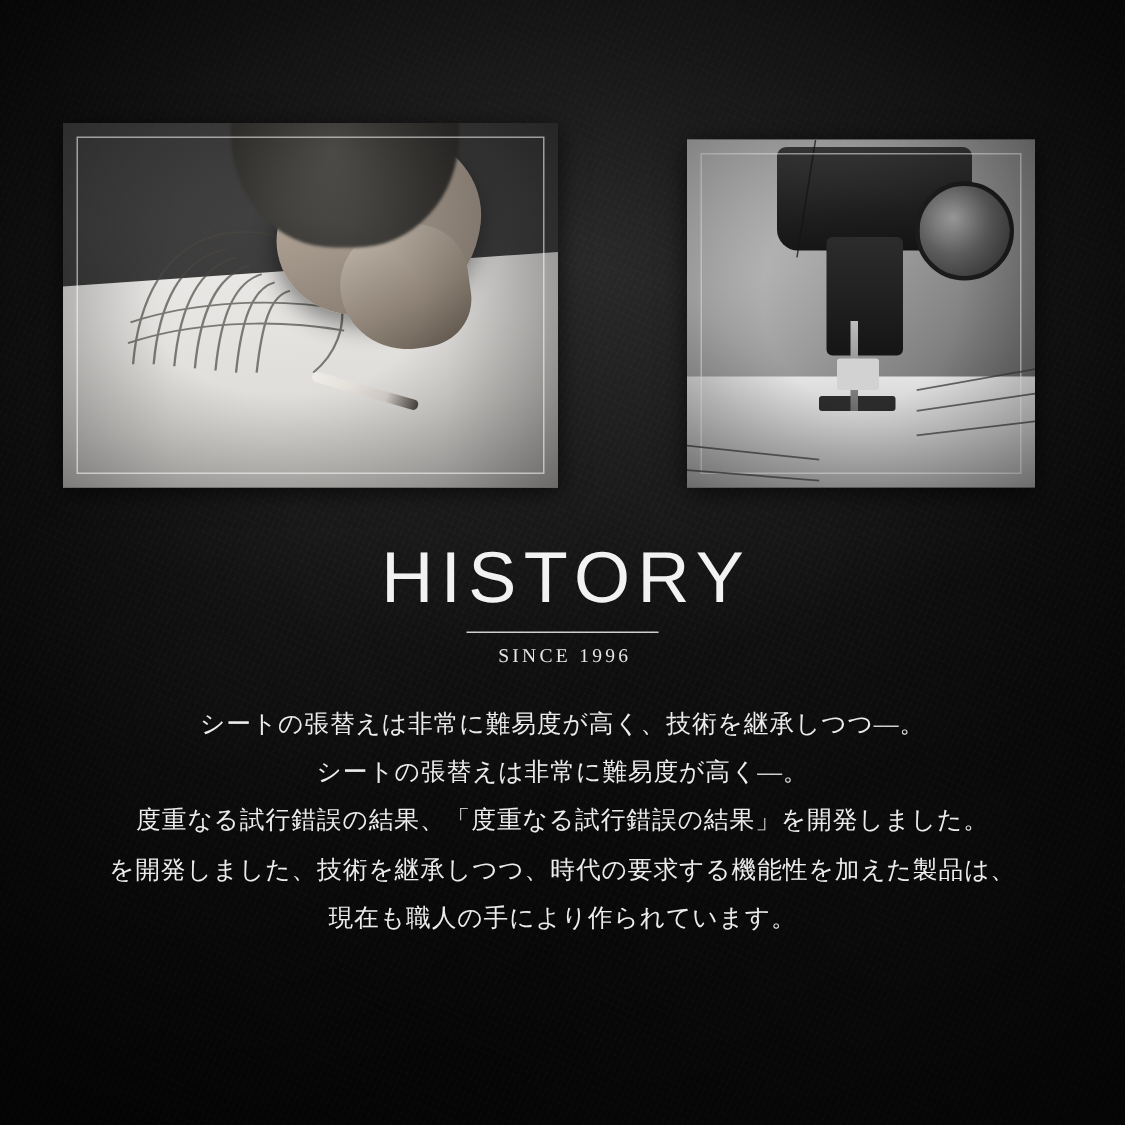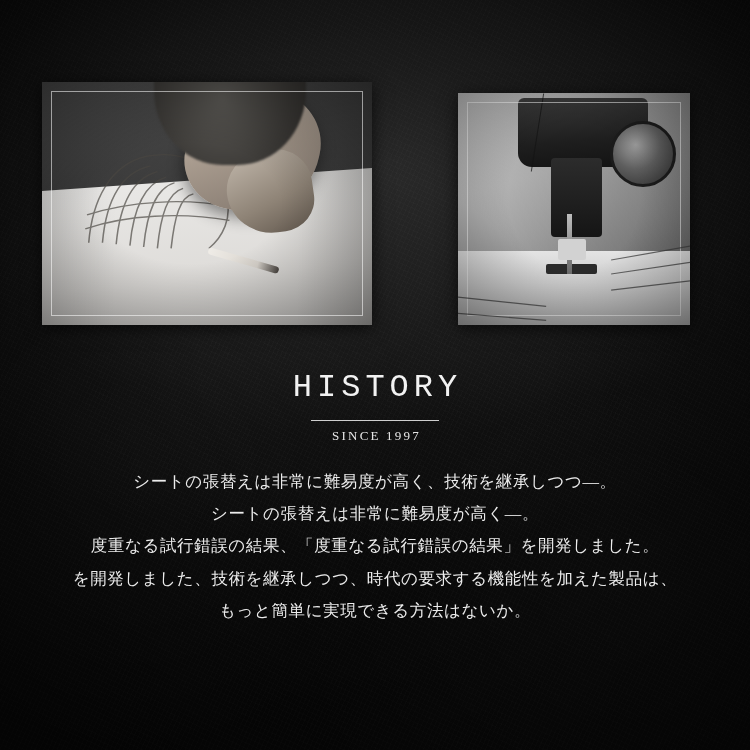--- a/index.html
+++ b/index.html
@@ -255,26 +255,26 @@
   
   .content {
     position: absolute;
     top: 356px;
     left: 0;
     width: 750px;
     text-align: center;
     z-index: 5;
   }
   .history-title {
-    font-family: Liberation Mono, monospace;
-    font-size: 32px;
+    font-family: Liberation Sans, sans-serif;
+    font-size: 48px;
     letter-spacing: 5px;
     color: #f2f2f2;
     line-height: 1;
-    margin: 16px;
+    margin: 6px;
     font-weight: 400;
     padding-left: 5px;
   }
   .rule {
     width: 128px;
     height: 1px;
     background: #cfcfcf;
     margin: 11px auto 0;
   }
   .since {
@@ -355,23 +355,23 @@
       </svg>
       <div class="pr-vign"></div>
       <div class="inner-border"></div>
     </div>
 
   </div>
 
   <div class="content">
     <h1 class="history-title">HISTORY</h1>
     <div class="rule"></div>
-    <div class="since">SINCE 1997</div>
+    <div class="since">SINCE 1996</div>
     <div class="body-copy">
       <p>シートの張替えは非常に難易度が高く、技術を継承しつつ―。</p>
       <p>シートの張替えは非常に難易度が高く―。</p>
       <p>度重なる試行錯誤の結果、「度重なる試行錯誤の結果」を開発しました。</p>
       <p>を開発しました、技術を継承しつつ、時代の要求する機能性を加えた製品は、</p>
-      <p>もっと簡単に実現できる方法はないか。</p>
+      <p>現在も職人の手により作られています。</p>
     </div>
   </div>
 
 </div>
 
 </body></html>

